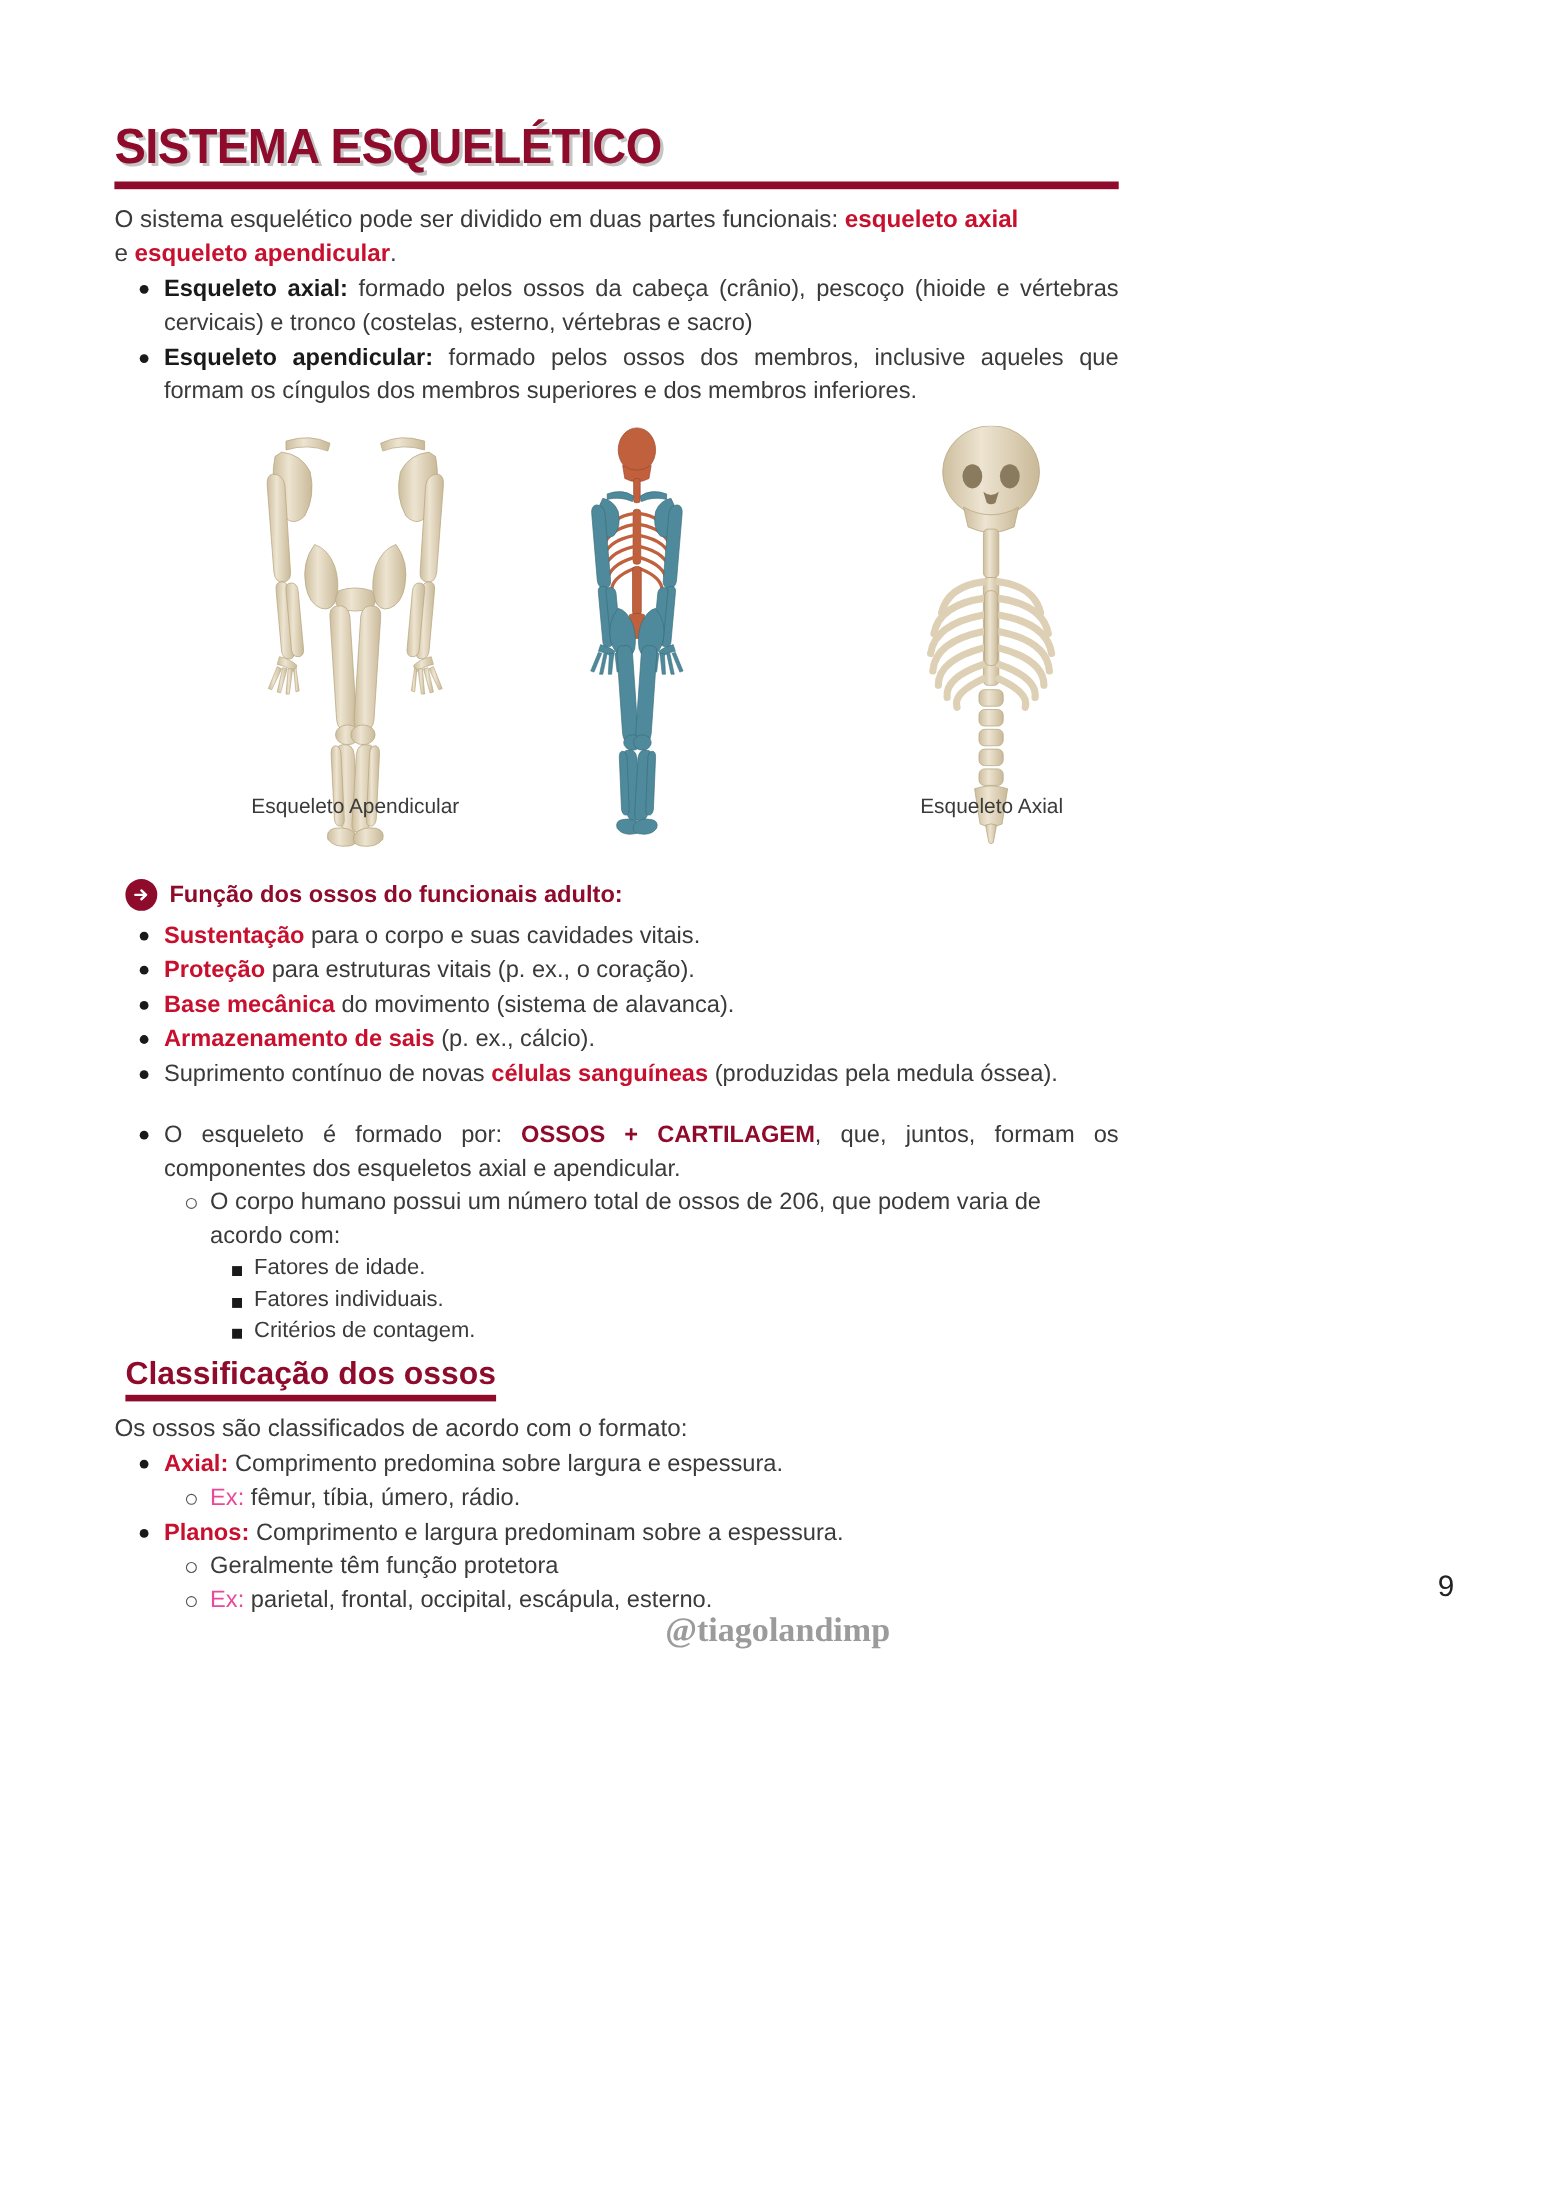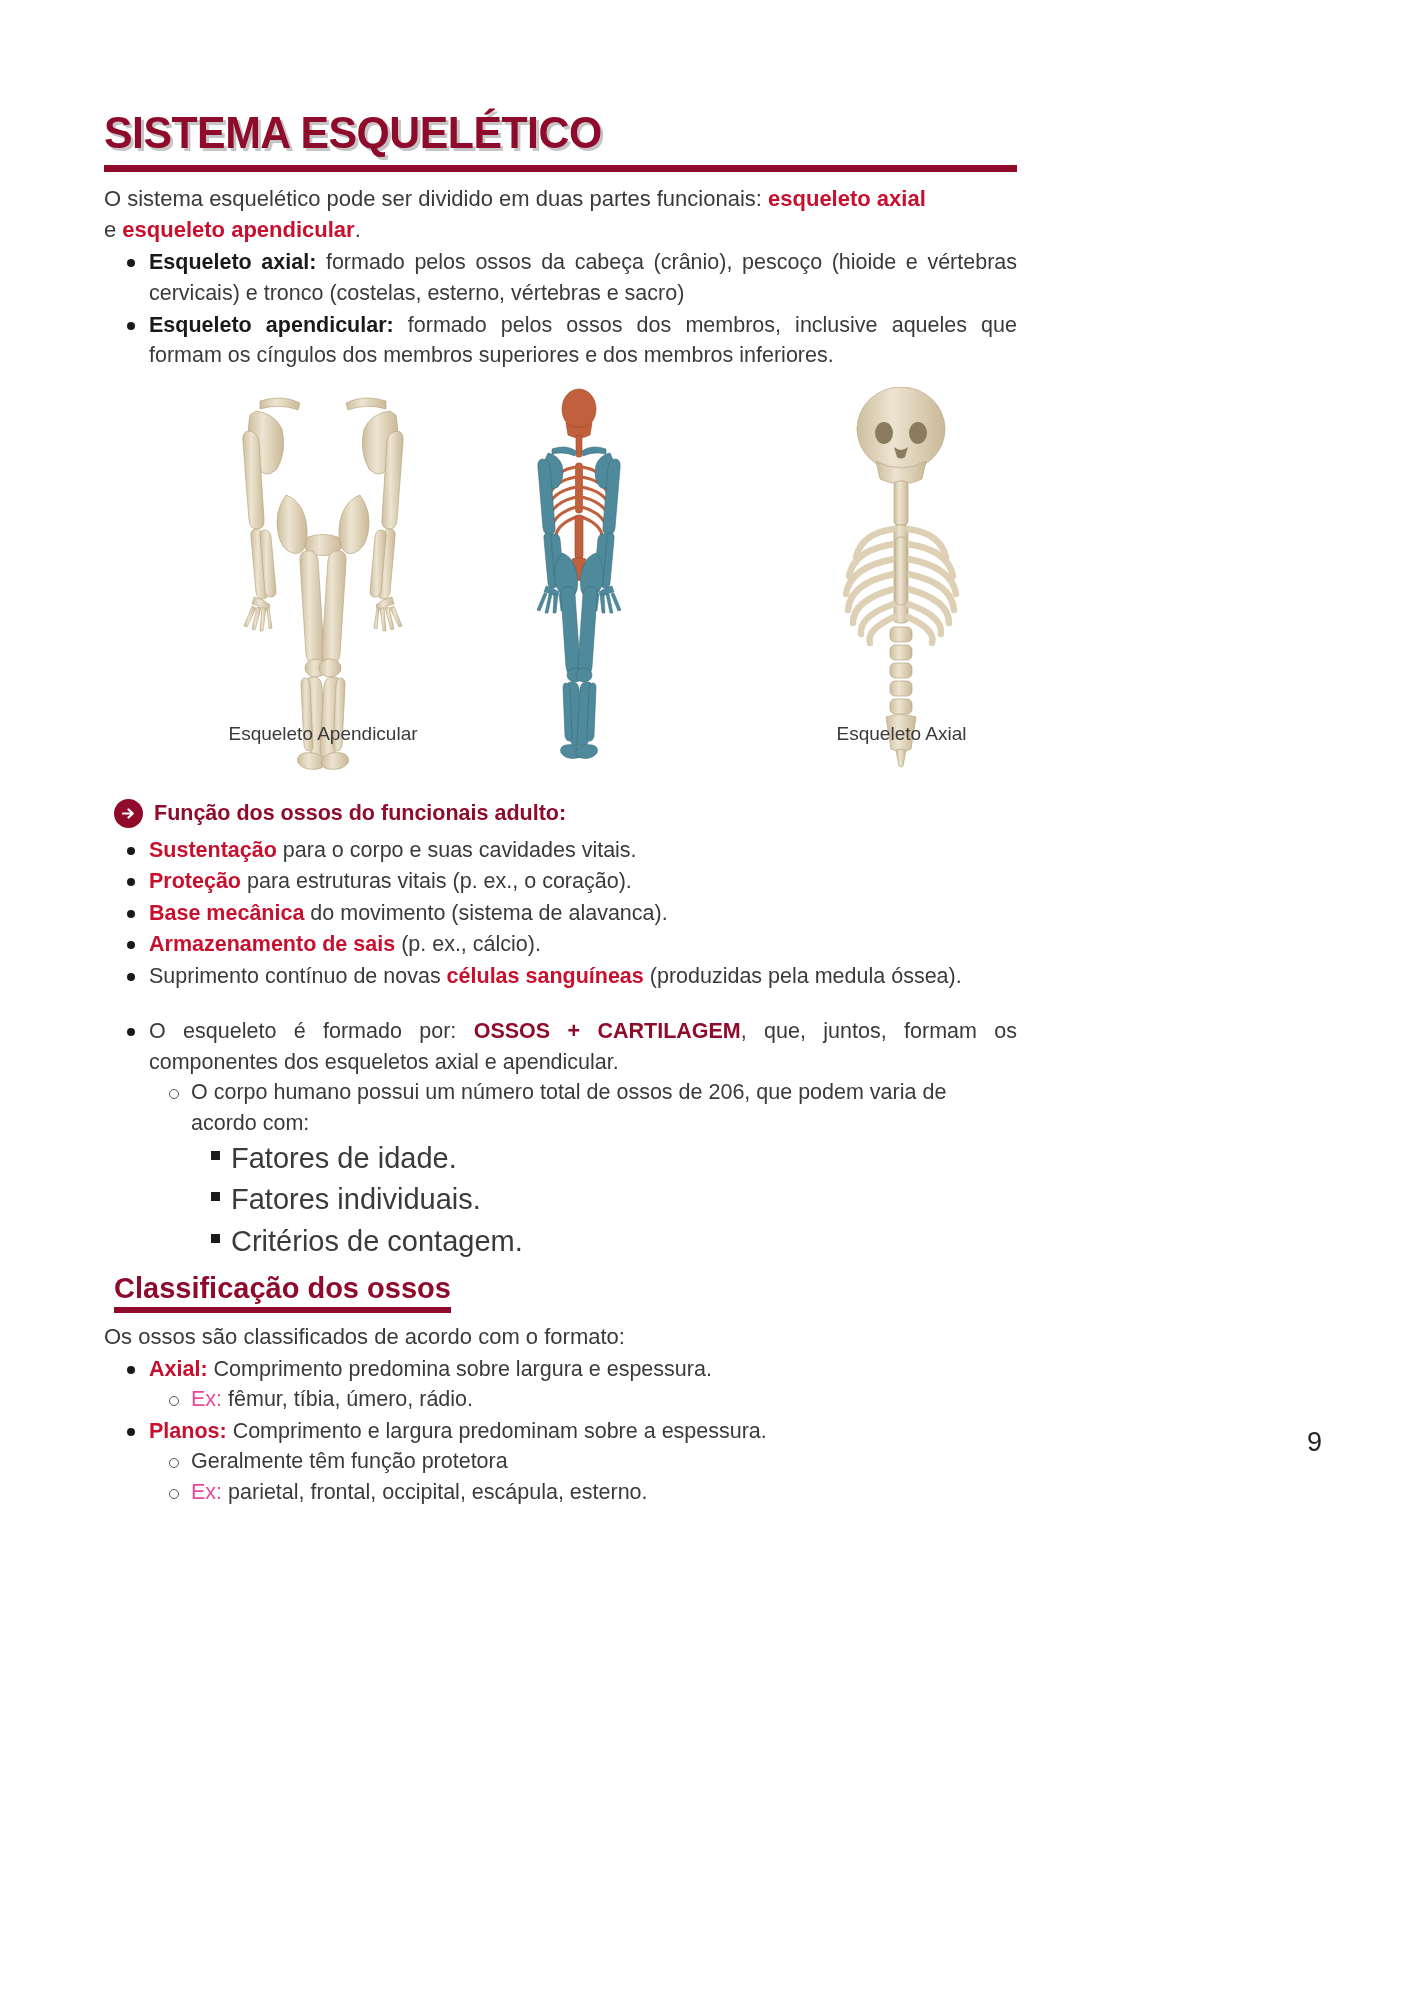--- a/index.html
+++ b/index.html
@@ -47,21 +47,21 @@
     font-size:21.5px;line-height:1.42;text-align:left;color:#3a3a3a;
   }
   ul.l2 > li::before{
     content:"";position:absolute;left:20px;top:12px;
     width:8px;height:8px;border-radius:50%;
     background:transparent;border:1.6px solid #555;
   }
   ul.l3{list-style:none;margin:0;padding:0;}
   ul.l3 > li{
     position:relative;padding-left:40px;margin-bottom:0px;
-    font-size:29px;line-height:1.42;color:#3a3a3a;
+    font-size:20px;line-height:1.42;color:#3a3a3a;
   }
   ul.l3 > li::before{
     content:"";position:absolute;left:20px;top:13px;
     width:9px;height:9px;background:#1a1a1a;
   }
   .nest1{margin-left:46px;}
   .nest2{margin-left:46px;}
 
   
   .figures{position:relative;height:400px;margin-top:16px;}
@@ -381,13 +381,14 @@
           <li>
             <span class="b-yellow">Ex:</span><span> parietal, frontal, occipital, escápula, esterno.</span>
           </li>
         </ul>
       </li>
     </ul>
 
   </div>
 
   <div class="pagenum">9</div>
+  <div class="watermark">@tiagolandimp</div>
 </div>
 
 </body></html>

